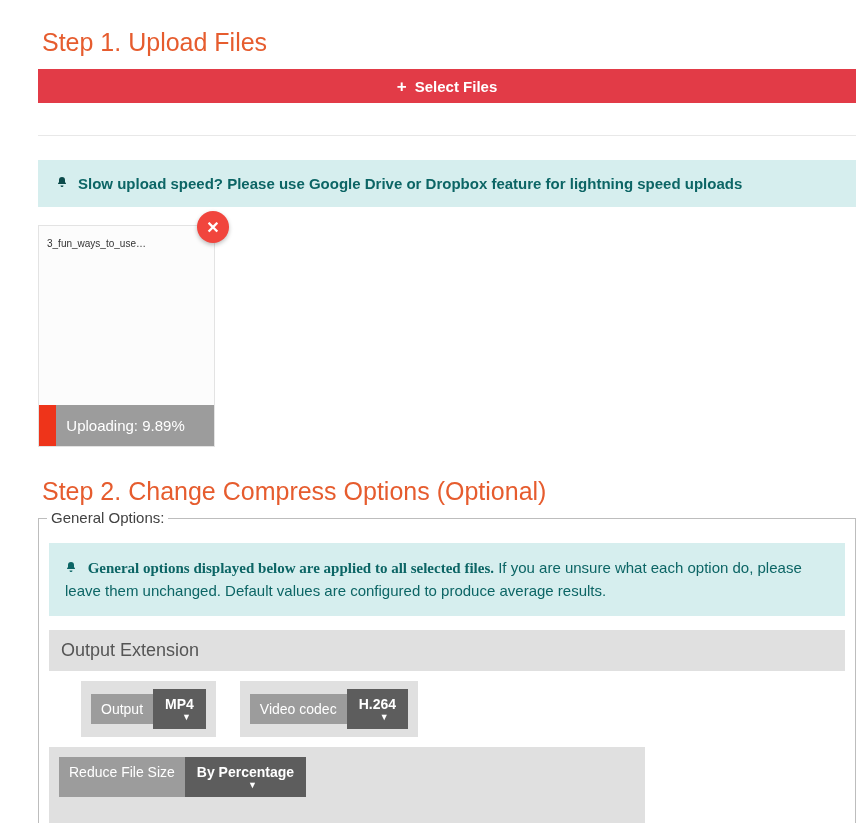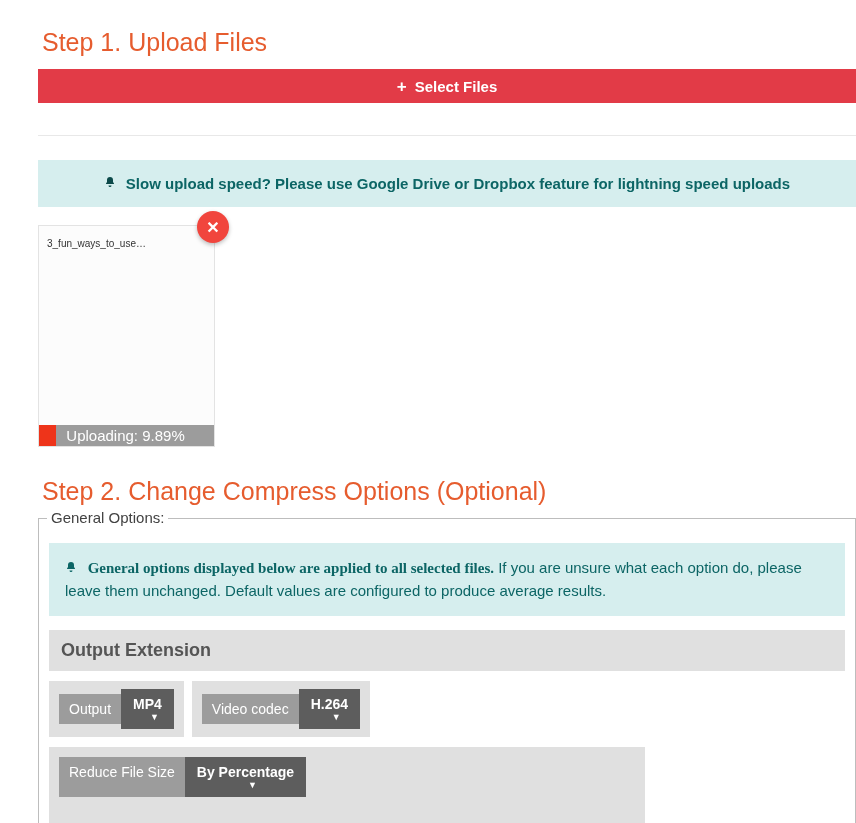--- a/index.html
+++ b/index.html
@@ -40,21 +40,20 @@
 
 .info-box {
   background: #d6eeee;
   color: #0c6565;
   padding: 15px 18px;
   margin: 24px 0 0 38px;
   display: flex;
   align-items: center;
   font-size: 15px;
   font-weight: 700;
-  justify-content: center;
 }
 .info-box .bell-icon {
   margin-right: 10px;
   color: #0c4a4a;
   font-size: 13px;
 }
 
 .upload-card {
   position: relative;
   margin: 18px 0 0 38px;
@@ -89,21 +88,21 @@
   white-space: nowrap;
   overflow: hidden;
   text-overflow: ellipsis;
 }
 
 .upload-progress-wrap {
   position: absolute;
   bottom: 0;
   left: 0;
   right: 0;
-  height: 21px;
+  height: 41px;
   display: flex;
   justify-content: space-between;
 }
 
 .upload-progress-bar {
   background: #ee341a;
   height: 100%;
 }
 
 .upload-progress-label {
@@ -148,30 +147,31 @@
   margin-right: 7px;
   font-size: 13px;
 }
 .info-inner-box strong { font-weight: 700; font-family: Liberation Serif, serif; }
 .info-inner-box .normal { font-weight: 400; }
 
 .section-header {
   background: #e0e0e0;
   color: #555555;
   font-size: 18px;
-  font-weight: 700;
+  font-weight: 400;
   padding: 10px 12px;
   margin-top: 14px;
 }
 
 .controls-row {
   display: flex;
-  gap: 8px;
+  gap: 24px;
   margin-top: 10px;
   flex-wrap: wrap;
+  margin-left: 32px;
 }
 
 .control-group {
   background: #e0e0e0;
   padding: 8px 10px;
   display: flex;
   align-items: center;
 }
 
 .control-label {

